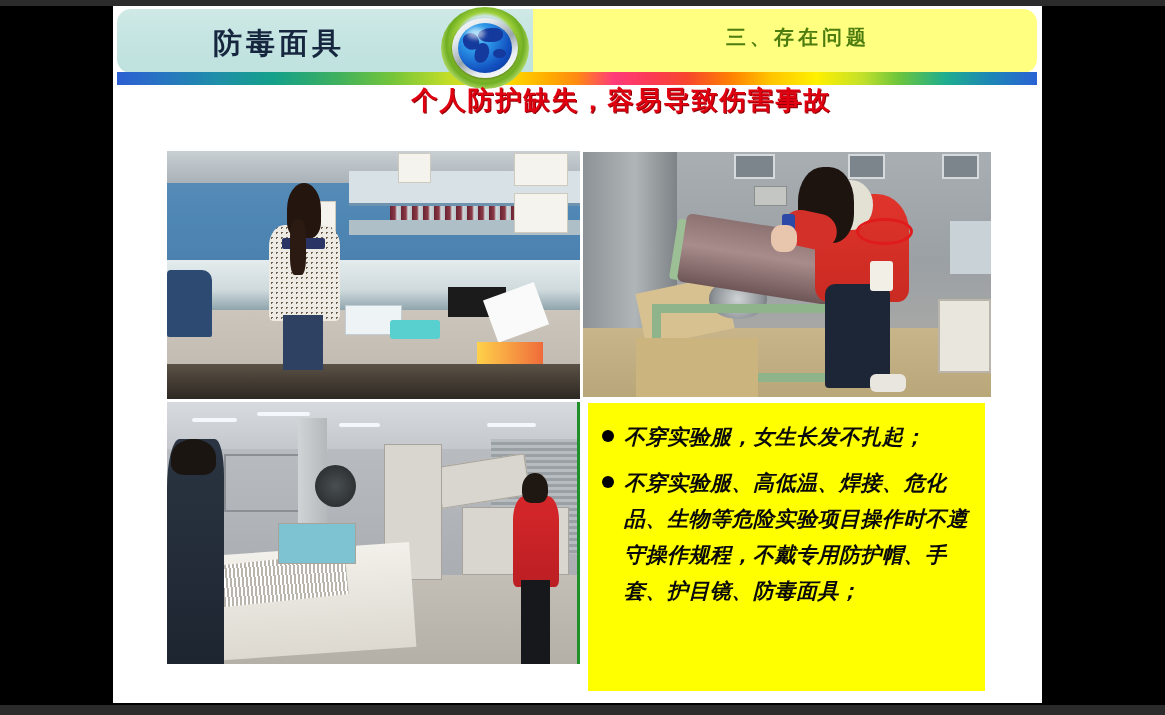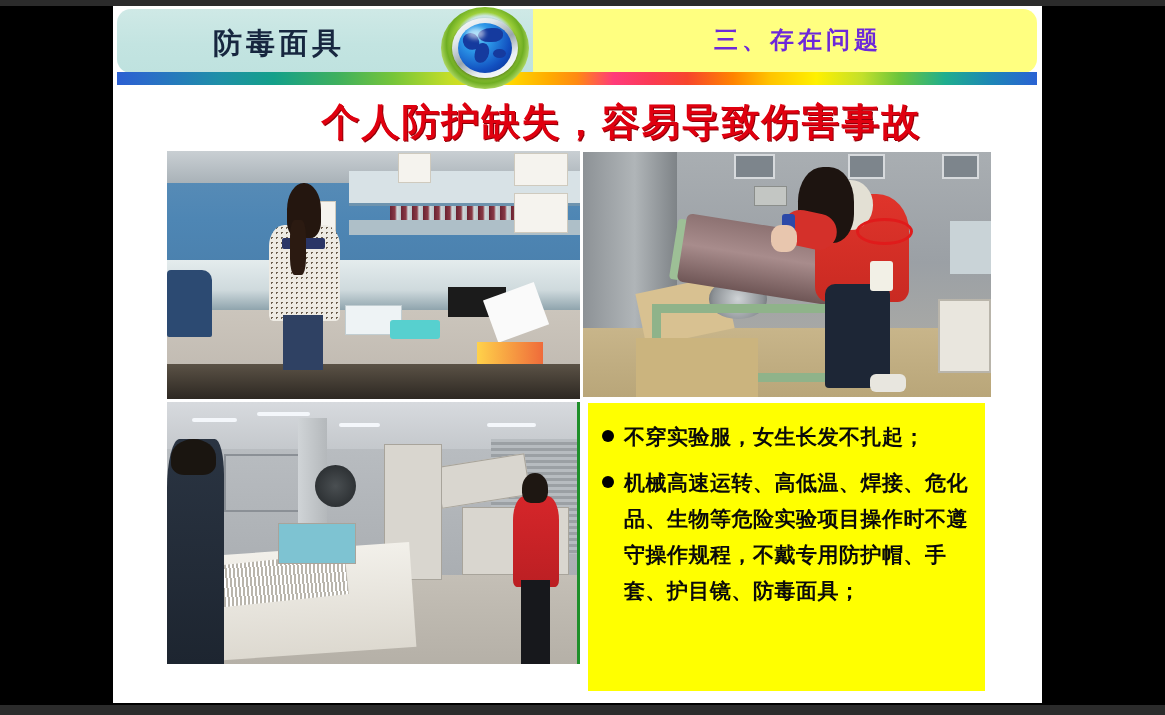--- a/index.html
+++ b/index.html
@@ -35,21 +35,21 @@
     background:#ffff80;
     border-radius:0 14px 14px 0;
   }
   .hdr-univ {
     position:absolute; left:100px; top:18px; width:260px;
     font-size:29px; font-weight:700; color:#17263f; letter-spacing:4px;
     text-align:left; white-space:nowrap;
   }
   .hdr-section {
     position:absolute; left:470px; top:18px; width:430px;
-    font-size:24px; font-weight:700; color:#6d28d9; letter-spacing:4px;
+    font-size:20px; font-weight:700; color:#4d7c0f; letter-spacing:4px;
     text-align:center; white-space:nowrap;
   }
 
   
   .rainbow {
     position:absolute; left:4px; top:66px; width:920px; height:13px;
     background:linear-gradient(90deg,
       #2b5fd2 0%, #2a6cc9 3%, #1f8fa8 11%, #14a08a 17%,
       #3fb05e 24%, #76c53a 30%, #c2dd28 36%, #ffdf00 42%,
       #ffab00 47%, #ff8a12 50%,
@@ -82,22 +82,22 @@
   .c2 { left:20px; top:5px;  width:25px; height:14px; border-radius:60% 40% 50% 50%; }
   .c3 { left:17px; top:20px; width:14px; height:20px; border-radius:50% 50% 60% 40%; transform:rotate(10deg); }
   .c4 { left:35px; top:26px; width:13px; height:9px;  border-radius:50%; }
   .globe-spec {
     position:absolute; left:9px; top:5px; width:18px; height:11px;
     border-radius:50%; background:rgba(255,255,255,.55); filter:blur(2px);
   }
 
   
   .slide-title {
-    position:absolute; left:0; top:91px; width:1017px;
-    text-align:center; font-size:38px; font-weight:700;
+    position:absolute; left:0; top:77px; width:1017px;
+    text-align:center; font-size:26px; font-weight:700;
     color:#e0000f; letter-spacing:2px; white-space:nowrap;
     text-shadow:1px 1px 0 #8d0008;
   }
 
   
   .photo { position:absolute; overflow:hidden; background:#8d8d8d; }
 
   .photo-tl { left:54px;  top:145px; width:413px; height:248px; }
   .photo-tr { left:470px; top:146px; width:408px; height:245px; }
   .photo-bl { left:54px;  top:396px; width:413px; height:262px; border-right:3px solid #1f8f2a; }
@@ -254,21 +254,21 @@
                 background:#17181c; }
   .tx-rack    { position:absolute; left:14%; top:20%; width:22%; height:22%;
                 border:2px solid #8b9096; }
 
   
   .ybox {
     position:absolute; left:475px; top:397px; width:397px; height:288px;
     background:#ffff00;
     padding:16px 12px 10px 10px;
   }
-  .blist { list-style:none; }
+  .blist { list-style:none;font-style:italic; }
   .bitem { display:flex; align-items:flex-start; margin-bottom:10px; }
   .bdot {
     flex:0 0 auto; width:12px; height:12px; border-radius:50%;
     background:#000; margin:11px 10px 0 4px;
   }
   .btxt {
     font-size:21px; font-weight:700; color:#0a0a0a;
     line-height:1.72; letter-spacing:0.5px;
   }
 </style>
@@ -394,19 +394,19 @@
     </div>
 
     <div class="ybox">
       <ul class="blist">
         <li class="bitem">
           <span class="bdot"></span>
           <span class="btxt">不穿实验服，女生长发不扎起；</span>
         </li>
         <li class="bitem">
           <span class="bdot"></span>
-          <span class="btxt">机械高速运转、高低温、焊接、危化品、生物等危险实验项目操作时不遵守操作规程，不戴专用防护帽、手套、护目镜、防毒面具；</span>
+          <span class="btxt">不穿实验服、高低温、焊接、危化品、生物等危险实验项目操作时不遵守操作规程，不戴专用防护帽、手套、护目镜、防毒面具；</span>
         </li>
       </ul>
     </div>
 
   </div>
 </div>
 
 </body></html>

